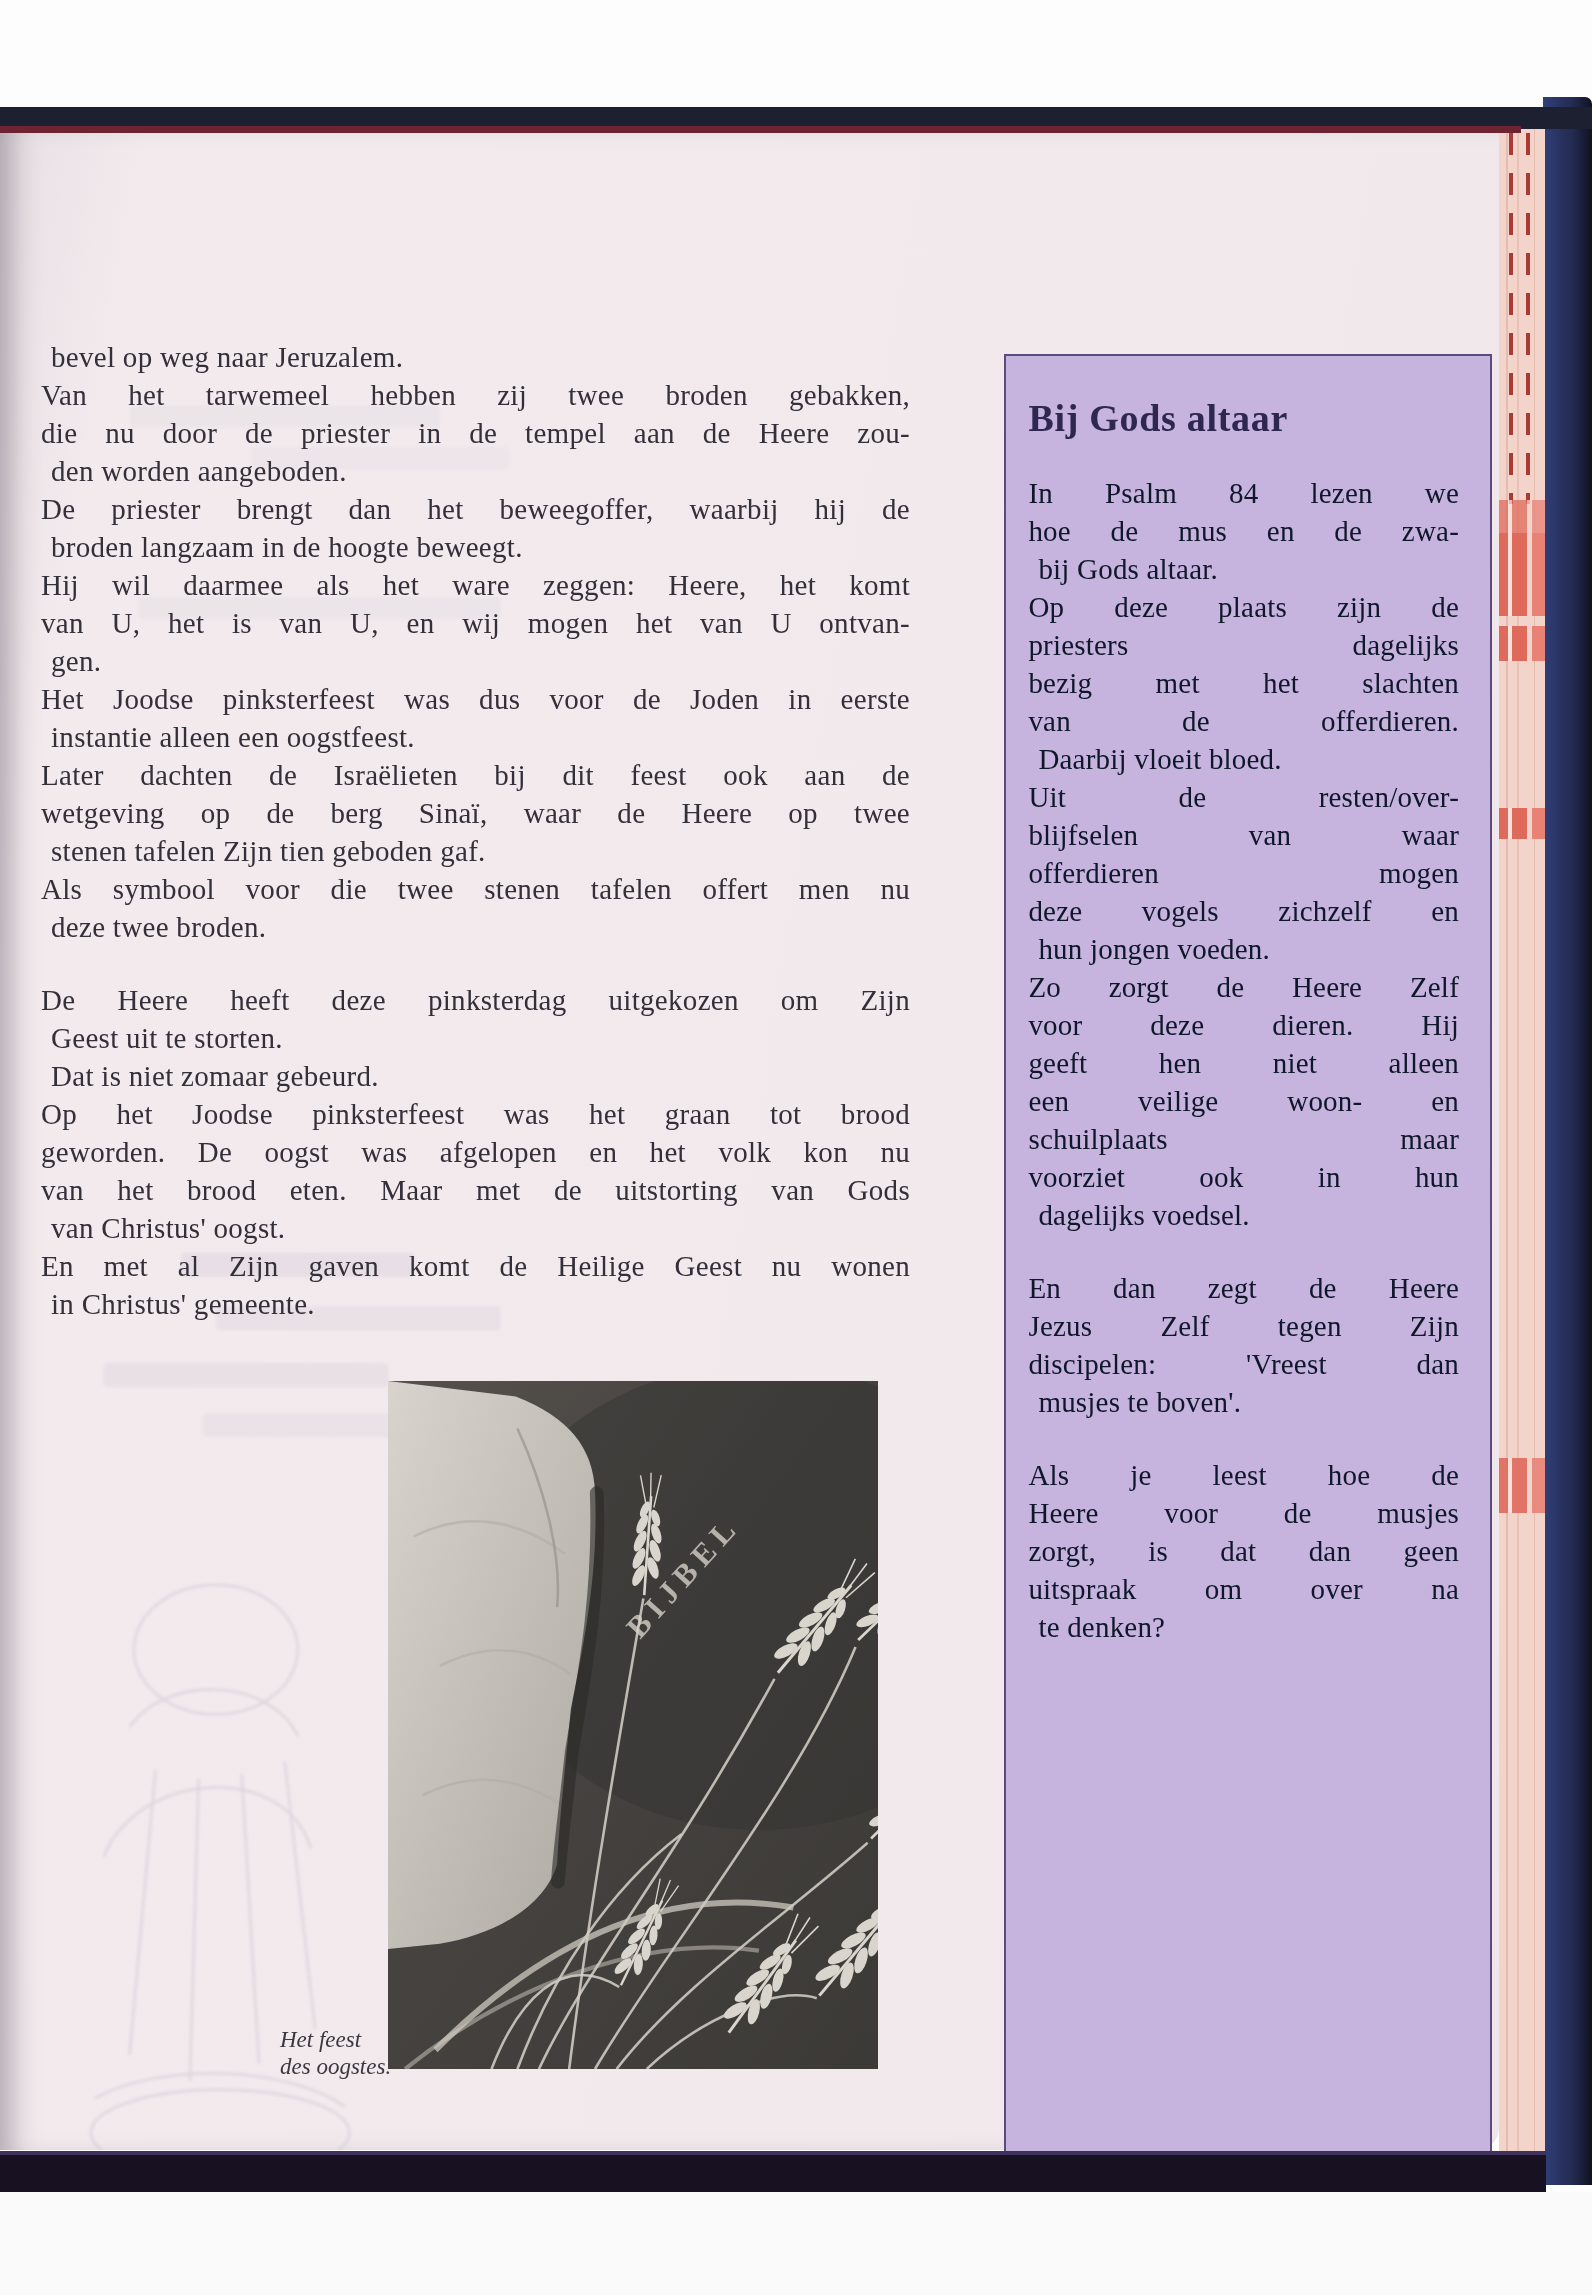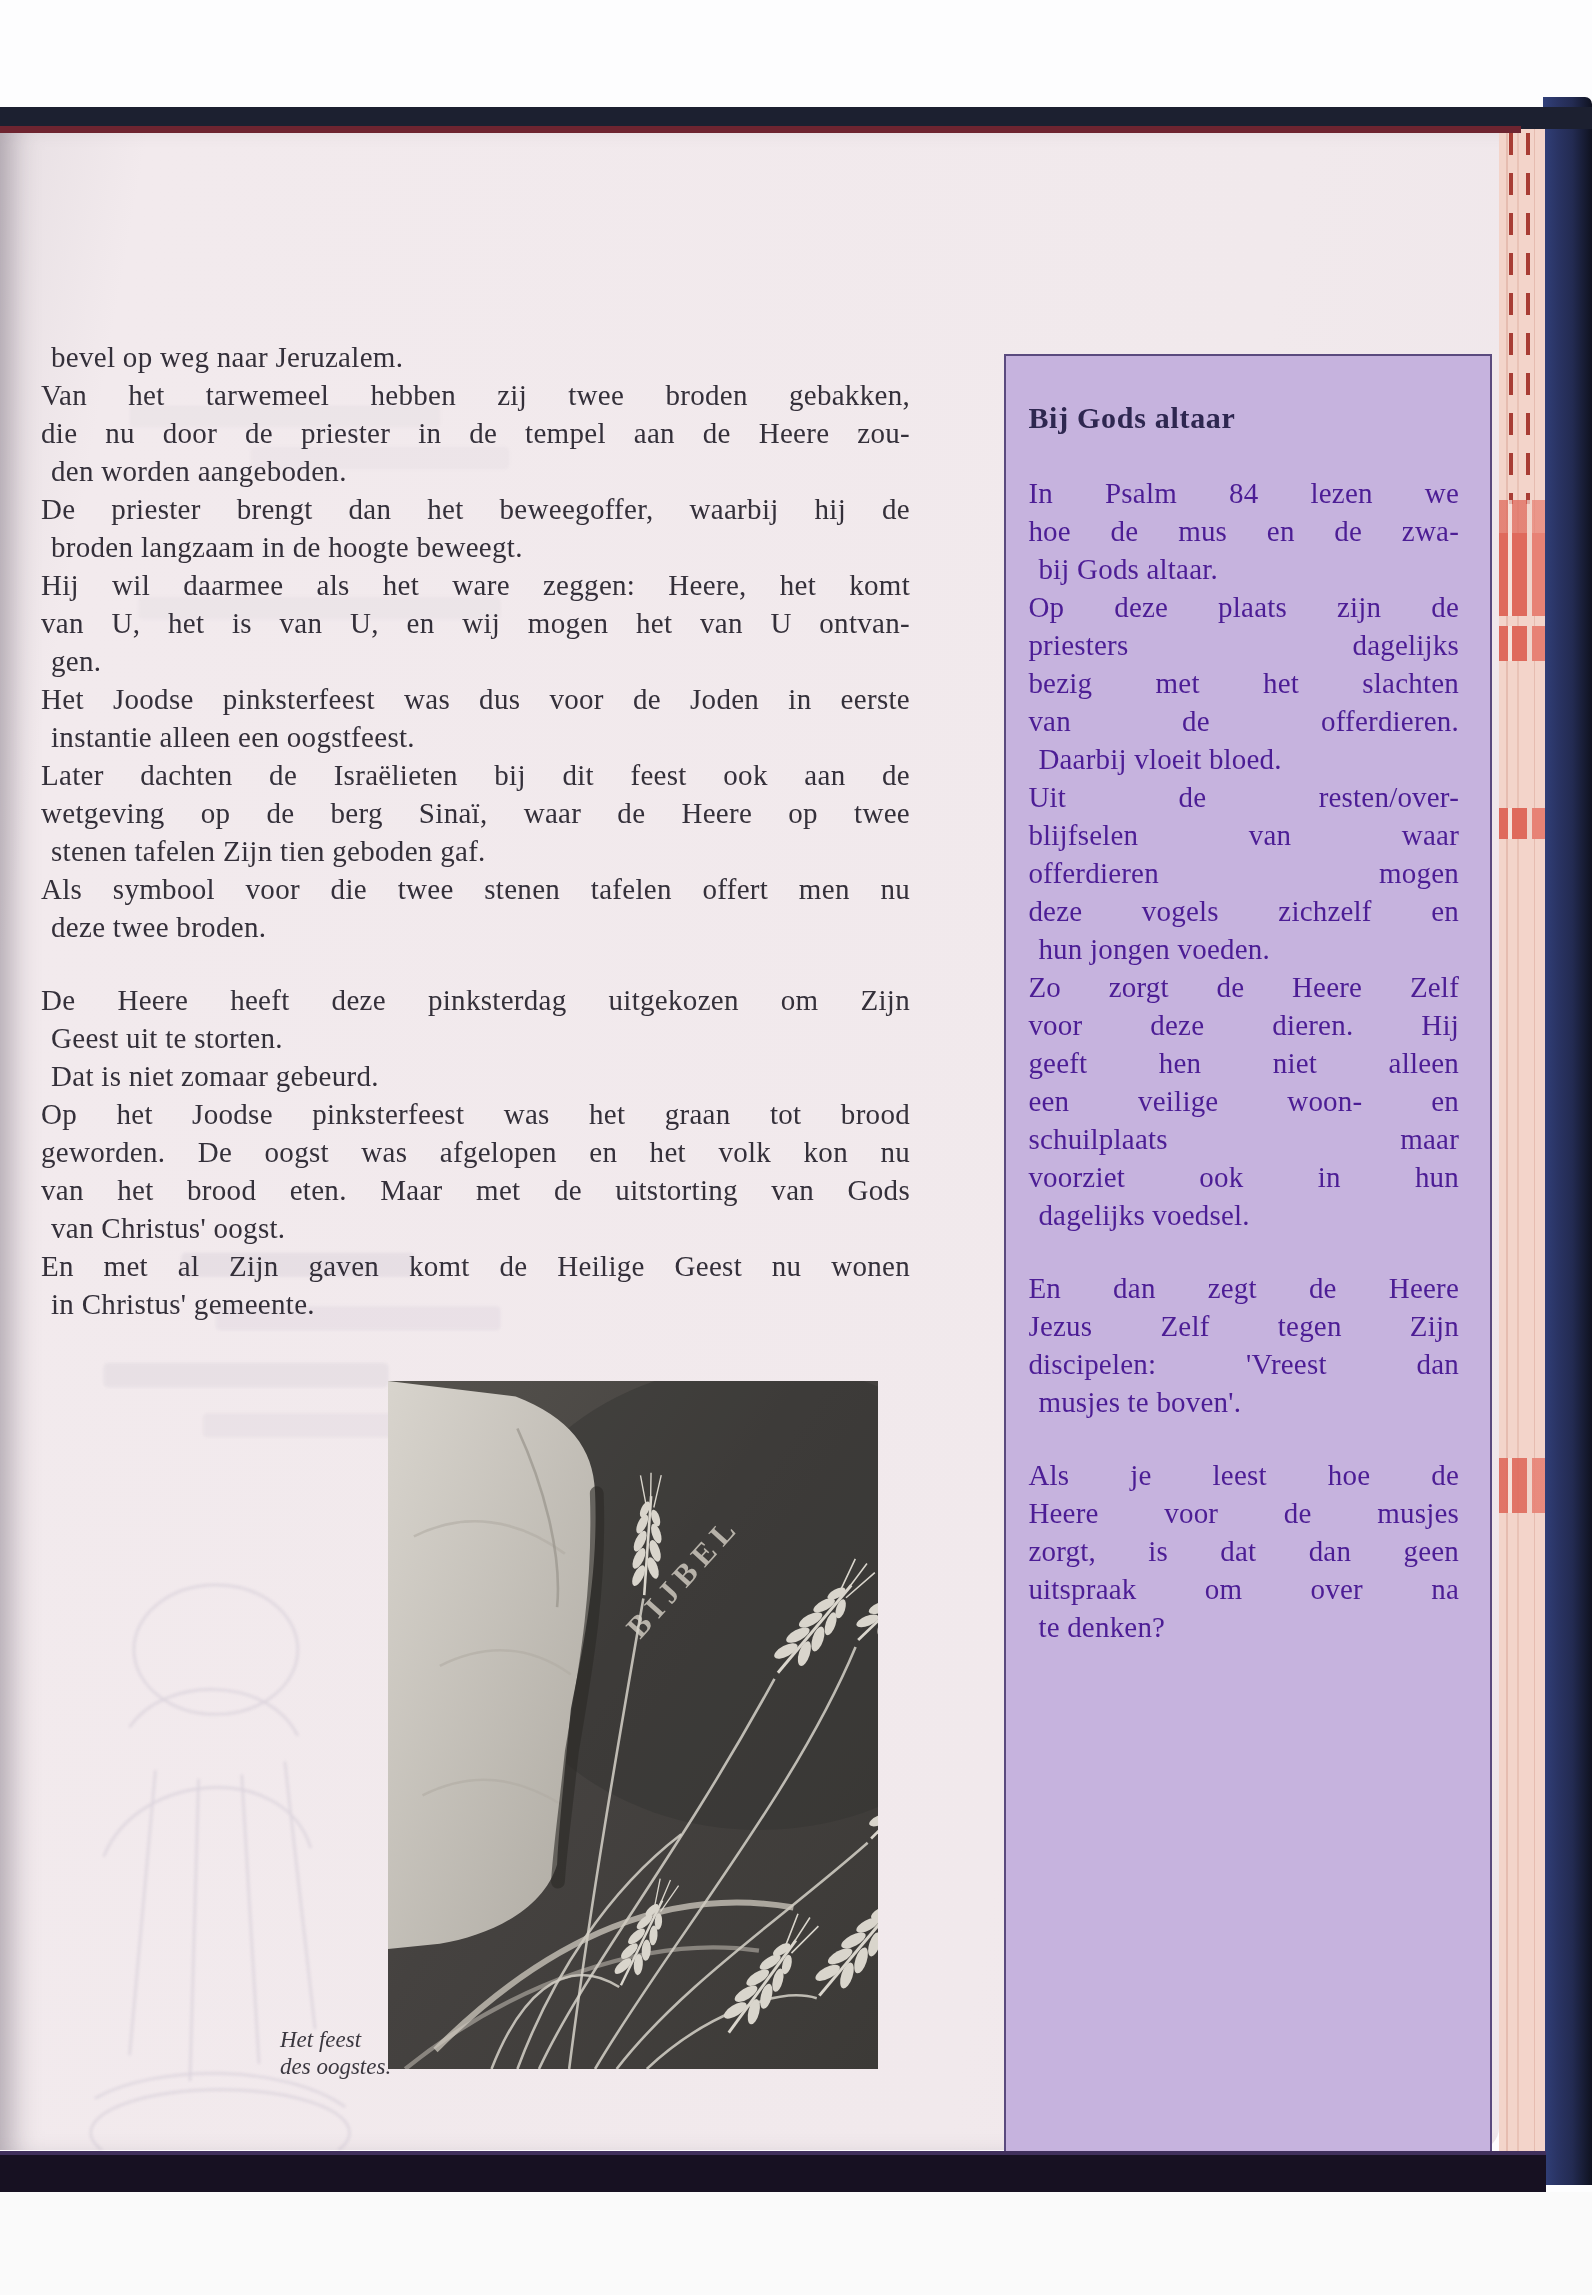--- a/index.html
+++ b/index.html
@@ -40,23 +40,23 @@
   
   .main-col{position:absolute;left:41px;top:207px;width:869px;
       font-size:29px;line-height:38px;letter-spacing:0.3px;color:#34303a;}
   .tline{text-align:justify;text-align-last:justify;text-justify:inter-word;white-space:normal;}
   .tline.tlast{text-align-last:left;margin-left:10px;}
   .para.gap{margin-top:35px;}
 
   
   .sidebar{position:absolute;left:1004px;top:223px;width:488px;height:1861px;box-sizing:border-box;
       background:#c6b3de;border:2.6px solid #5a4a7e;padding:43px 31px 0 22.4px;}
-  .sidebar h2{margin:0 0 37px 0;font-size:30px;line-height:38px;font-weight:bold;
+  .sidebar h2{margin:0 0 37px 0;font-size:38px;line-height:38px;font-weight:bold;
       letter-spacing:0.7px;color:#2e2750;}
-  .side-col{font-size:29px;line-height:38px;letter-spacing:0.2px;color:#4c1d95;}
+  .side-col{font-size:29px;line-height:38px;letter-spacing:0.2px;color:#0f172a;}
   .side-col .para.gap{margin-top:35px;}
 
   
   .photo{position:absolute;left:388px;top:1250px;width:490px;height:688px;}
   .caption{position:absolute;left:280px;top:1895px;font-style:italic;font-size:23px;
       line-height:27px;color:#3b3840;}
   .pagenum{position:absolute;left:395px;top:2047px;width:38px;text-align:center;
       font-size:35px;color:#3a3742;}
 
   .wheat{fill:#d9d5cc;}

